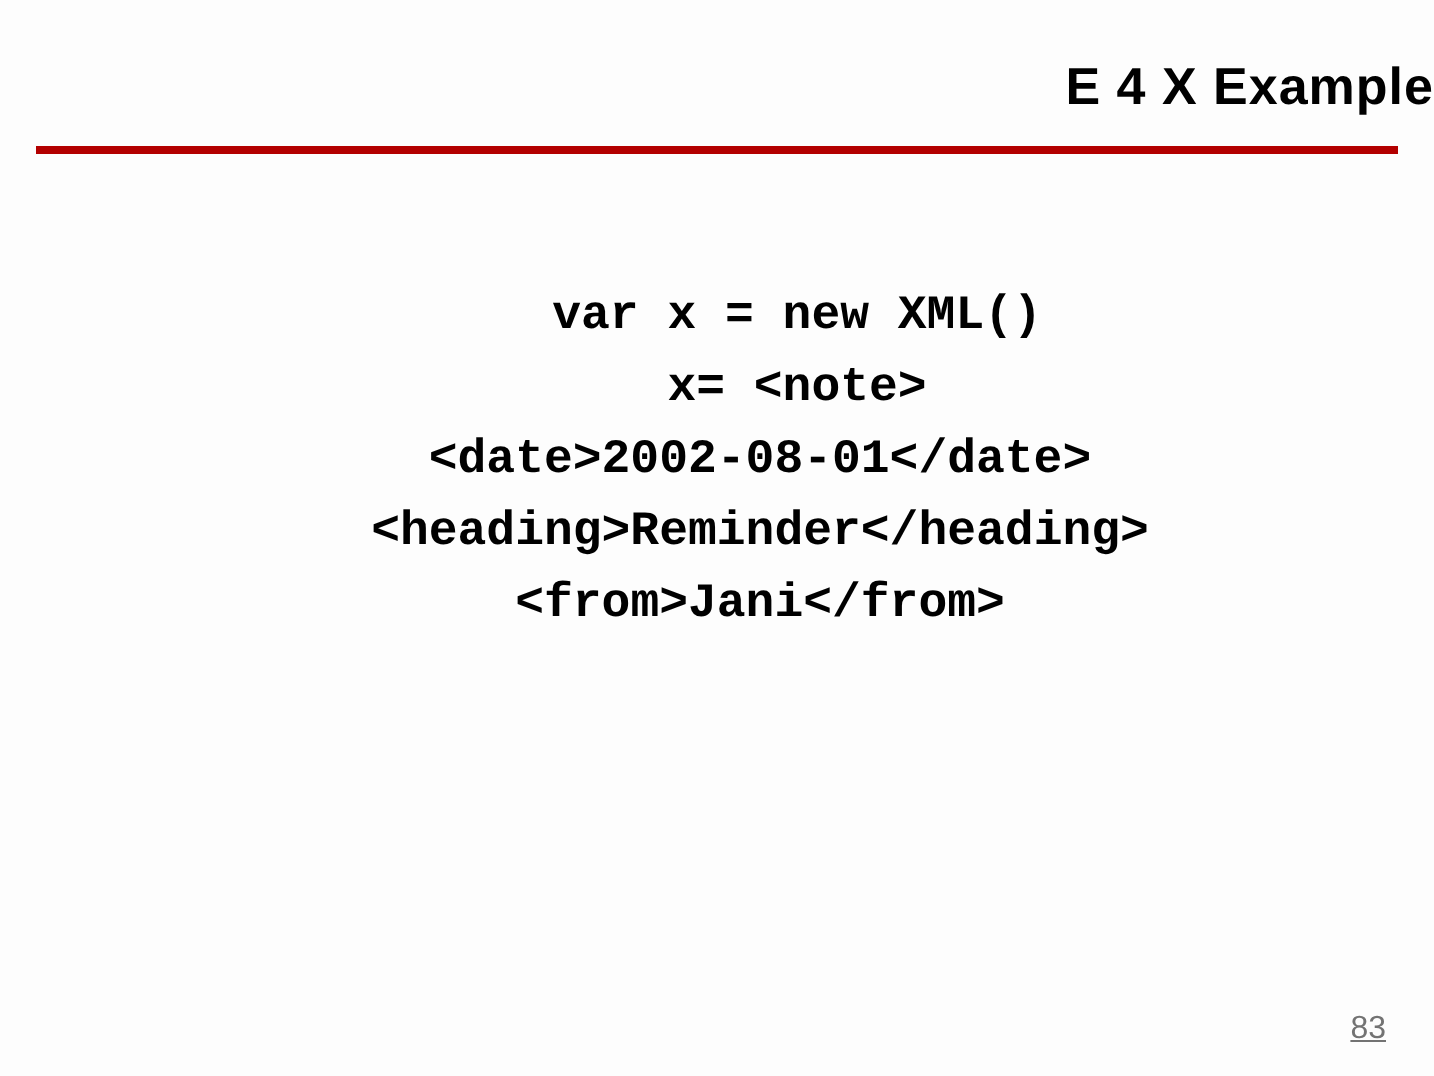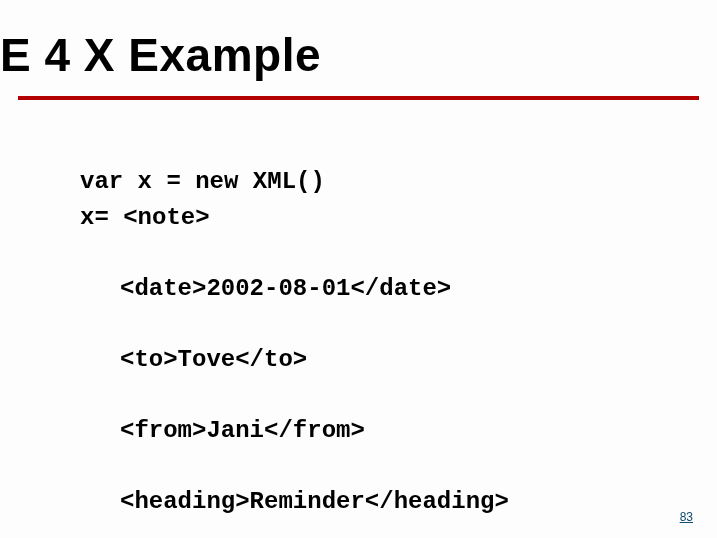--- a/index.html
+++ b/index.html
@@ -12,62 +12,62 @@
     position: relative;
     overflow: hidden;
   }
   .slide {
     width: 717px;
     height: 538px;
     position: relative;
     box-sizing: border-box;
   }
   .title {
-    text-align: left;
+    text-align: right;
     font-weight: 700;
-    font-size: 46px;
+    font-size: 26px;
     color: #000;
     padding-top: 28px;
     padding-bottom: 14px;
     letter-spacing: 0.5px;
   }
   .rule {
     border: none;
     border-top: 4px solid #b30000;
     margin: 0 18px 0 18px;
   }
   .code {
     font-family: "Courier New", Courier, monospace;
     font-weight: 700;
     font-size: 24px;
     color: #000;
     line-height: 1.5;
     margin: 28px 0 0 80px;
     white-space: pre;
+    text-align: center;
   }
   .code .indented {
     display: block;
     padding-left: 40px;
     white-space: pre-wrap;
     max-width: 520px;
-    margin-top: 35px;
   }
   .page-num {
     position: absolute;
     right: 24px;
     bottom: 14px;
-    font-size: 12px;
-    color: #0c4a6e;
+    font-size: 16px;
+    color: #737373;
     text-decoration: underline;
   }
 </style>
 </head>
 <body>
 
 <div class="slide">
   <div class="title">E 4 X Example</div>
   <hr class="rule">
   <div class="code">
 <span>var x = new XML()</span>
 <span>x= &lt;note&gt;</span>
-<span class="indented">&lt;date&gt;2002-08-01&lt;/date&gt;</span><span class="indented">&lt;to&gt;Tove&lt;/to&gt;</span><span class="indented">&lt;from&gt;Jani&lt;/from&gt;</span><span class="indented">&lt;heading&gt;Reminder&lt;/heading&gt;</span></div>
+<span class="indented">&lt;date&gt;2002-08-01&lt;/date&gt;</span><span class="indented">&lt;heading&gt;Reminder&lt;/heading&gt;</span><span class="indented">&lt;from&gt;Jani&lt;/from&gt;</span></div>
   <div class="page-num">83</div>
 </div>
 
 </body></html>

